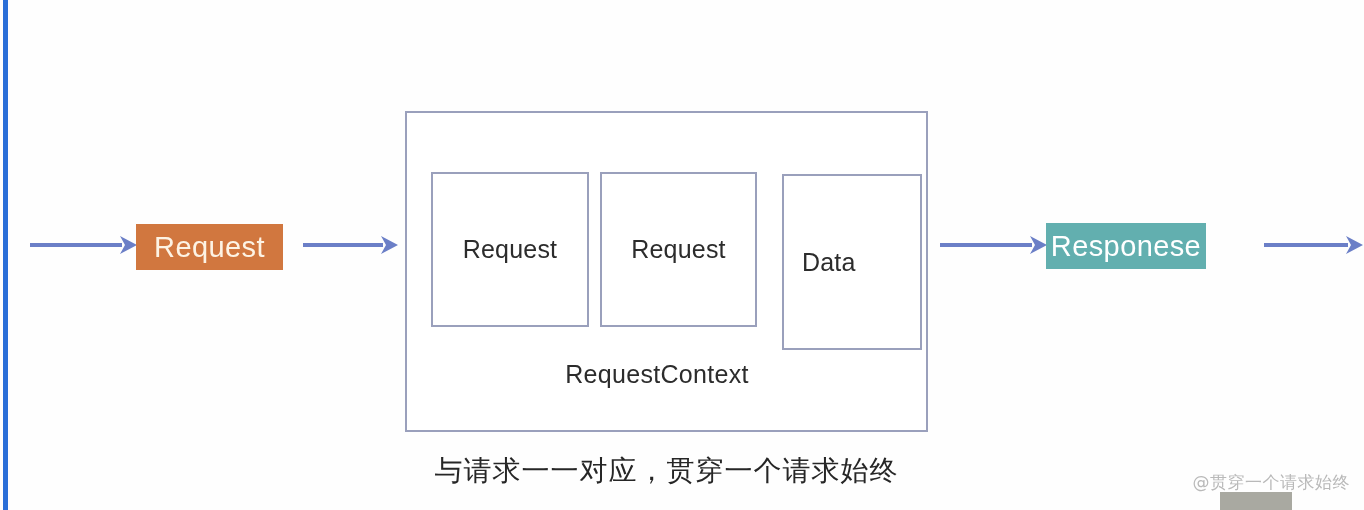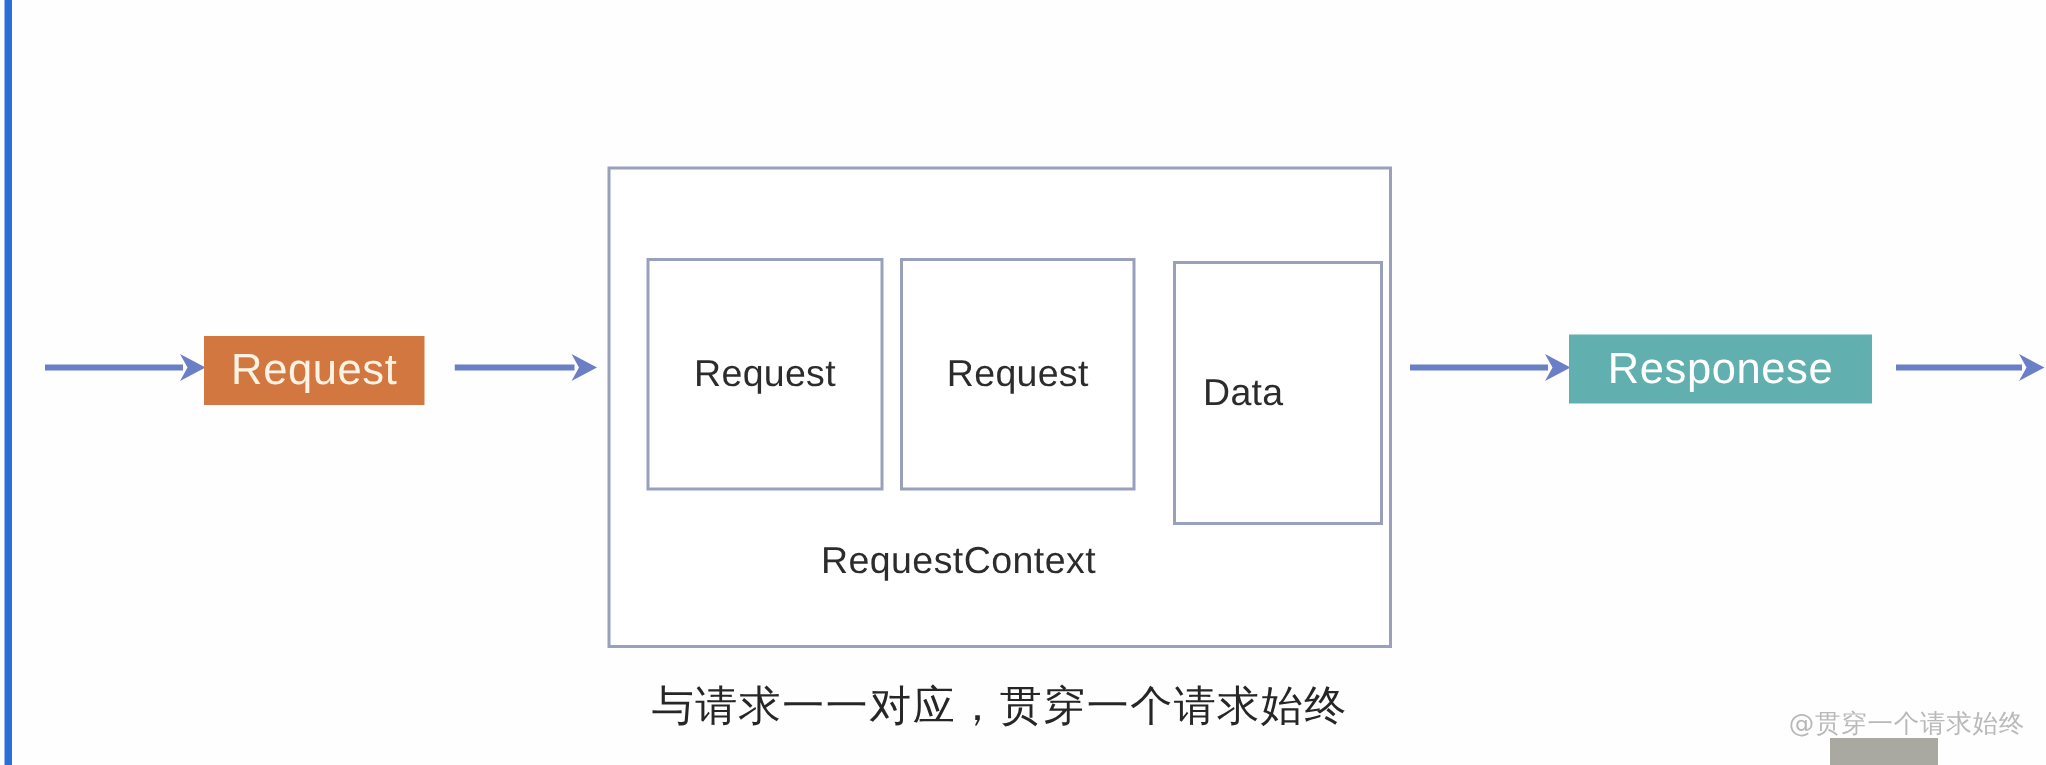--- a/index.html
+++ b/index.html
@@ -48,21 +48,21 @@
     left: 136px;
     top: 224px;
     width: 147px;
     height: 46px;
     background: #d1773f;
     color: #fdf3e4;
   }
   #responese-pill {
     left: 1046px;
     top: 223px;
-    width: 202px;
+    width: 160px;
     height: 46px;
     background: #62afaf;
     color: #ffffff;
   }
 
   
   #context-container {
     position: absolute;
     left: 405px;
     top: 111px;
@@ -98,21 +98,21 @@
     color: #2c2c2c;
     letter-spacing: 0.2px;
   }
   #inner-request  { left: 431px; top: 172px; width: 158px; height: 155px; }
   #inner-response { left: 600px; top: 172px; width: 157px; height: 155px; }
   #inner-data     { left: 766px; top: 174px; width: 140px; height: 176px;
                     justify-content: flex-start; padding-left: 18px; margin-left: 16px; }
 
   #context-label {
     position: absolute;
-    left: 405px;
+    left: 423px;
     top: 360px;
     width: 468px;
     text-align: center;
     font-size: 25px;
     color: #2c2c2c;
     letter-spacing: 0.3px;
   }
 
   #caption {
     position: absolute;

